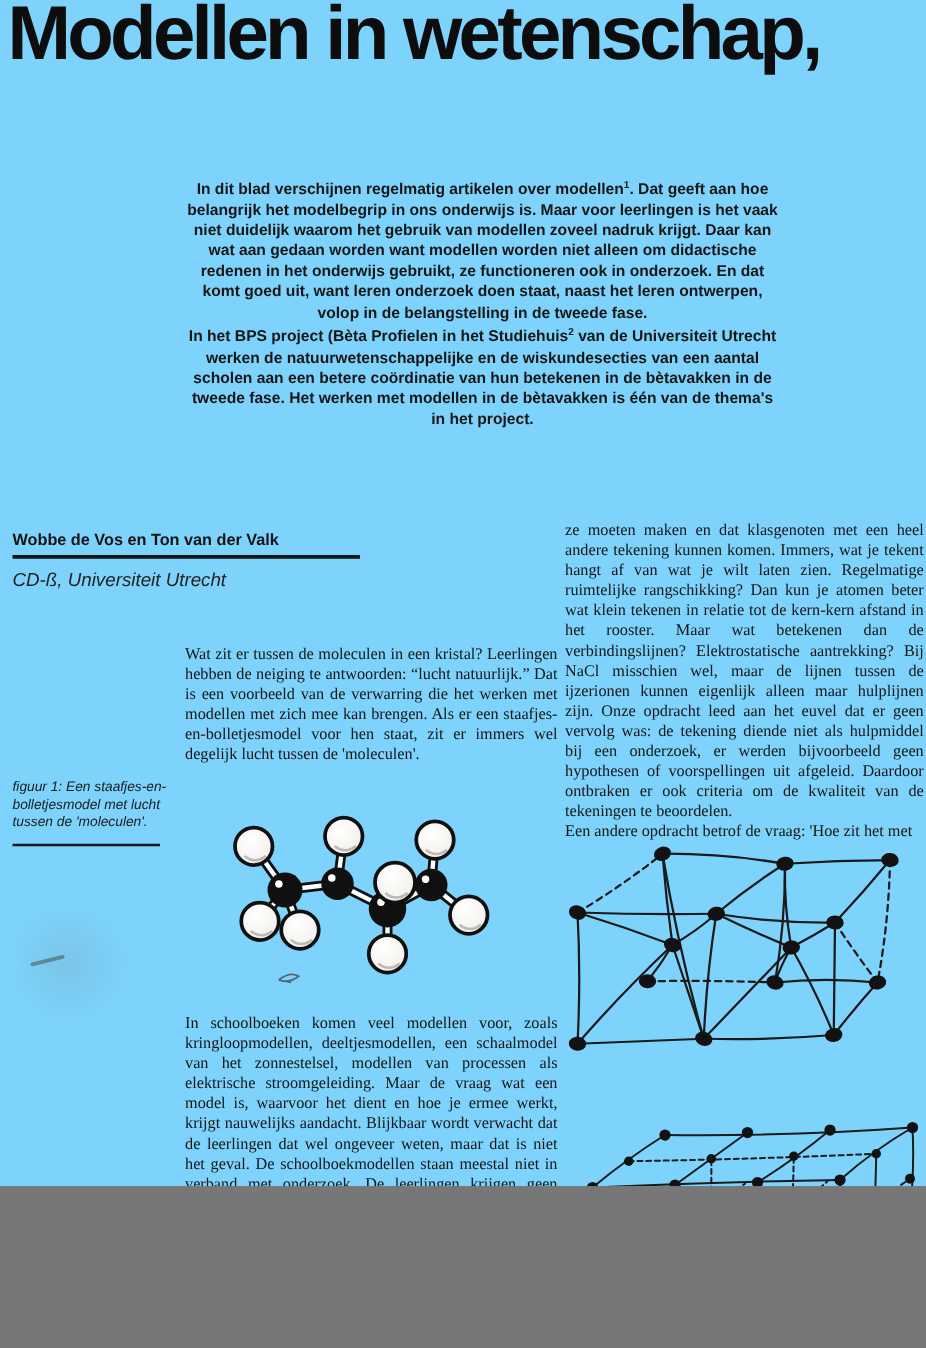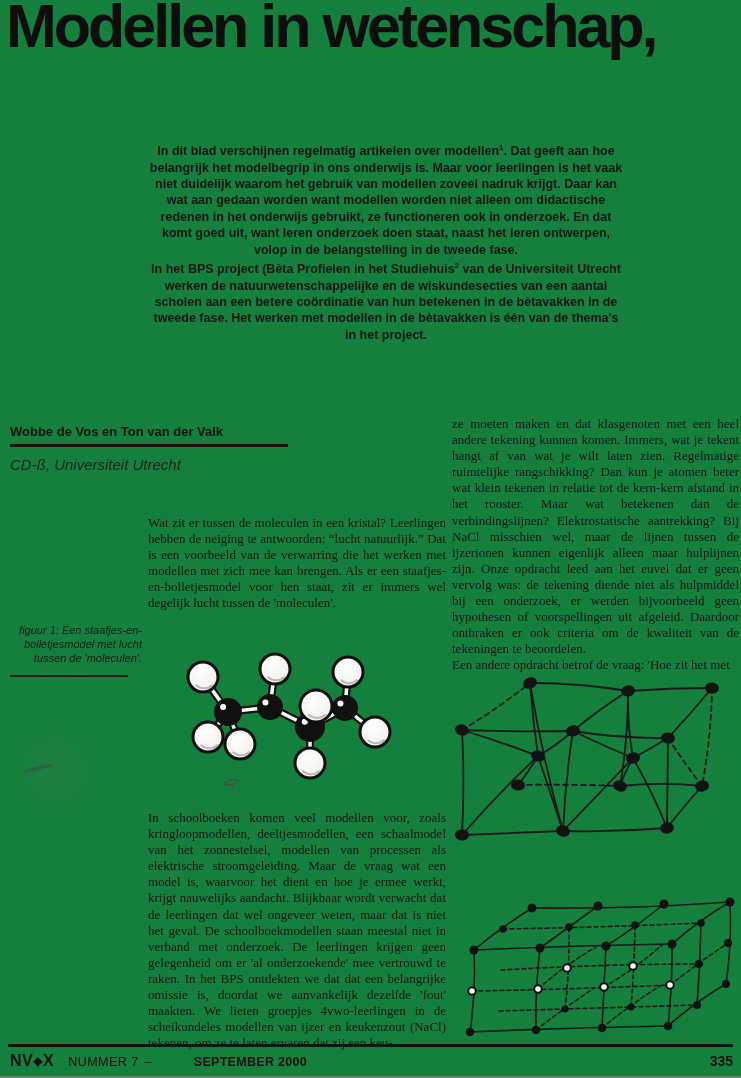--- a/index.html
+++ b/index.html
@@ -1,16 +1,16 @@
 <!DOCTYPE html>
 <html><head>
 <meta charset="utf-8">
 <style>
   html,body{margin:0;padding:0;background:#777;}
-  .page{position:relative;width:741px;height:1076px;background:#15803d;color:#141414;
+  .page{position:relative;width:741px;height:949px;background:#7dd3fc;color:#141414;
         font-family:"Liberation Serif", serif;overflow:hidden;margin:0 auto;}
   .abs{position:absolute;}
 
   
   .title{left:6px;top:0px;width:735px;
          font-family:"Liberation Sans", sans-serif;font-weight:bold;
          font-size:61px;line-height:53px;letter-spacing:-3px;color:#0d0d0d;margin:0;}
   .title span{display:block;}
 
   
@@ -21,21 +21,21 @@
   .intro sup{font-size:8px;}
 
   
   .byline{left:10px;top:424px;width:300px;font-family:"Liberation Sans", sans-serif;}
   .byline .authors{font-weight:bold;font-size:13px;}
   .byline .rule{width:278px;height:2.5px;background:#151515;margin-top:5px;}
   .byline .affil{font-style:italic;font-size:15px;margin-top:9px;color:#222;}
 
   
   .caption{width:132px;font-family:"Liberation Sans", sans-serif;font-style:italic;
-           font-size:11px;line-height:14px;color:#1a1a1a;text-align:right;}
+           font-size:11px;line-height:14px;color:#1a1a1a;}
   .cap1{left:10px;top:623px;}
   .cap2{left:10px;top:966px;}
   .cap-rule{height:2px;background:#1b1b1b;margin-top:10px;}
   .cap1 .cap-rule{width:118px;}
   .cap2 .cap-rule{width:106px;}
 
   
   .body-text{font-size:13px;line-height:16.1px;text-align:justify;color:#151515;}
   .body-text p{margin:0;}
   .leftcol-p1{left:148px;top:515px;width:298px;}

